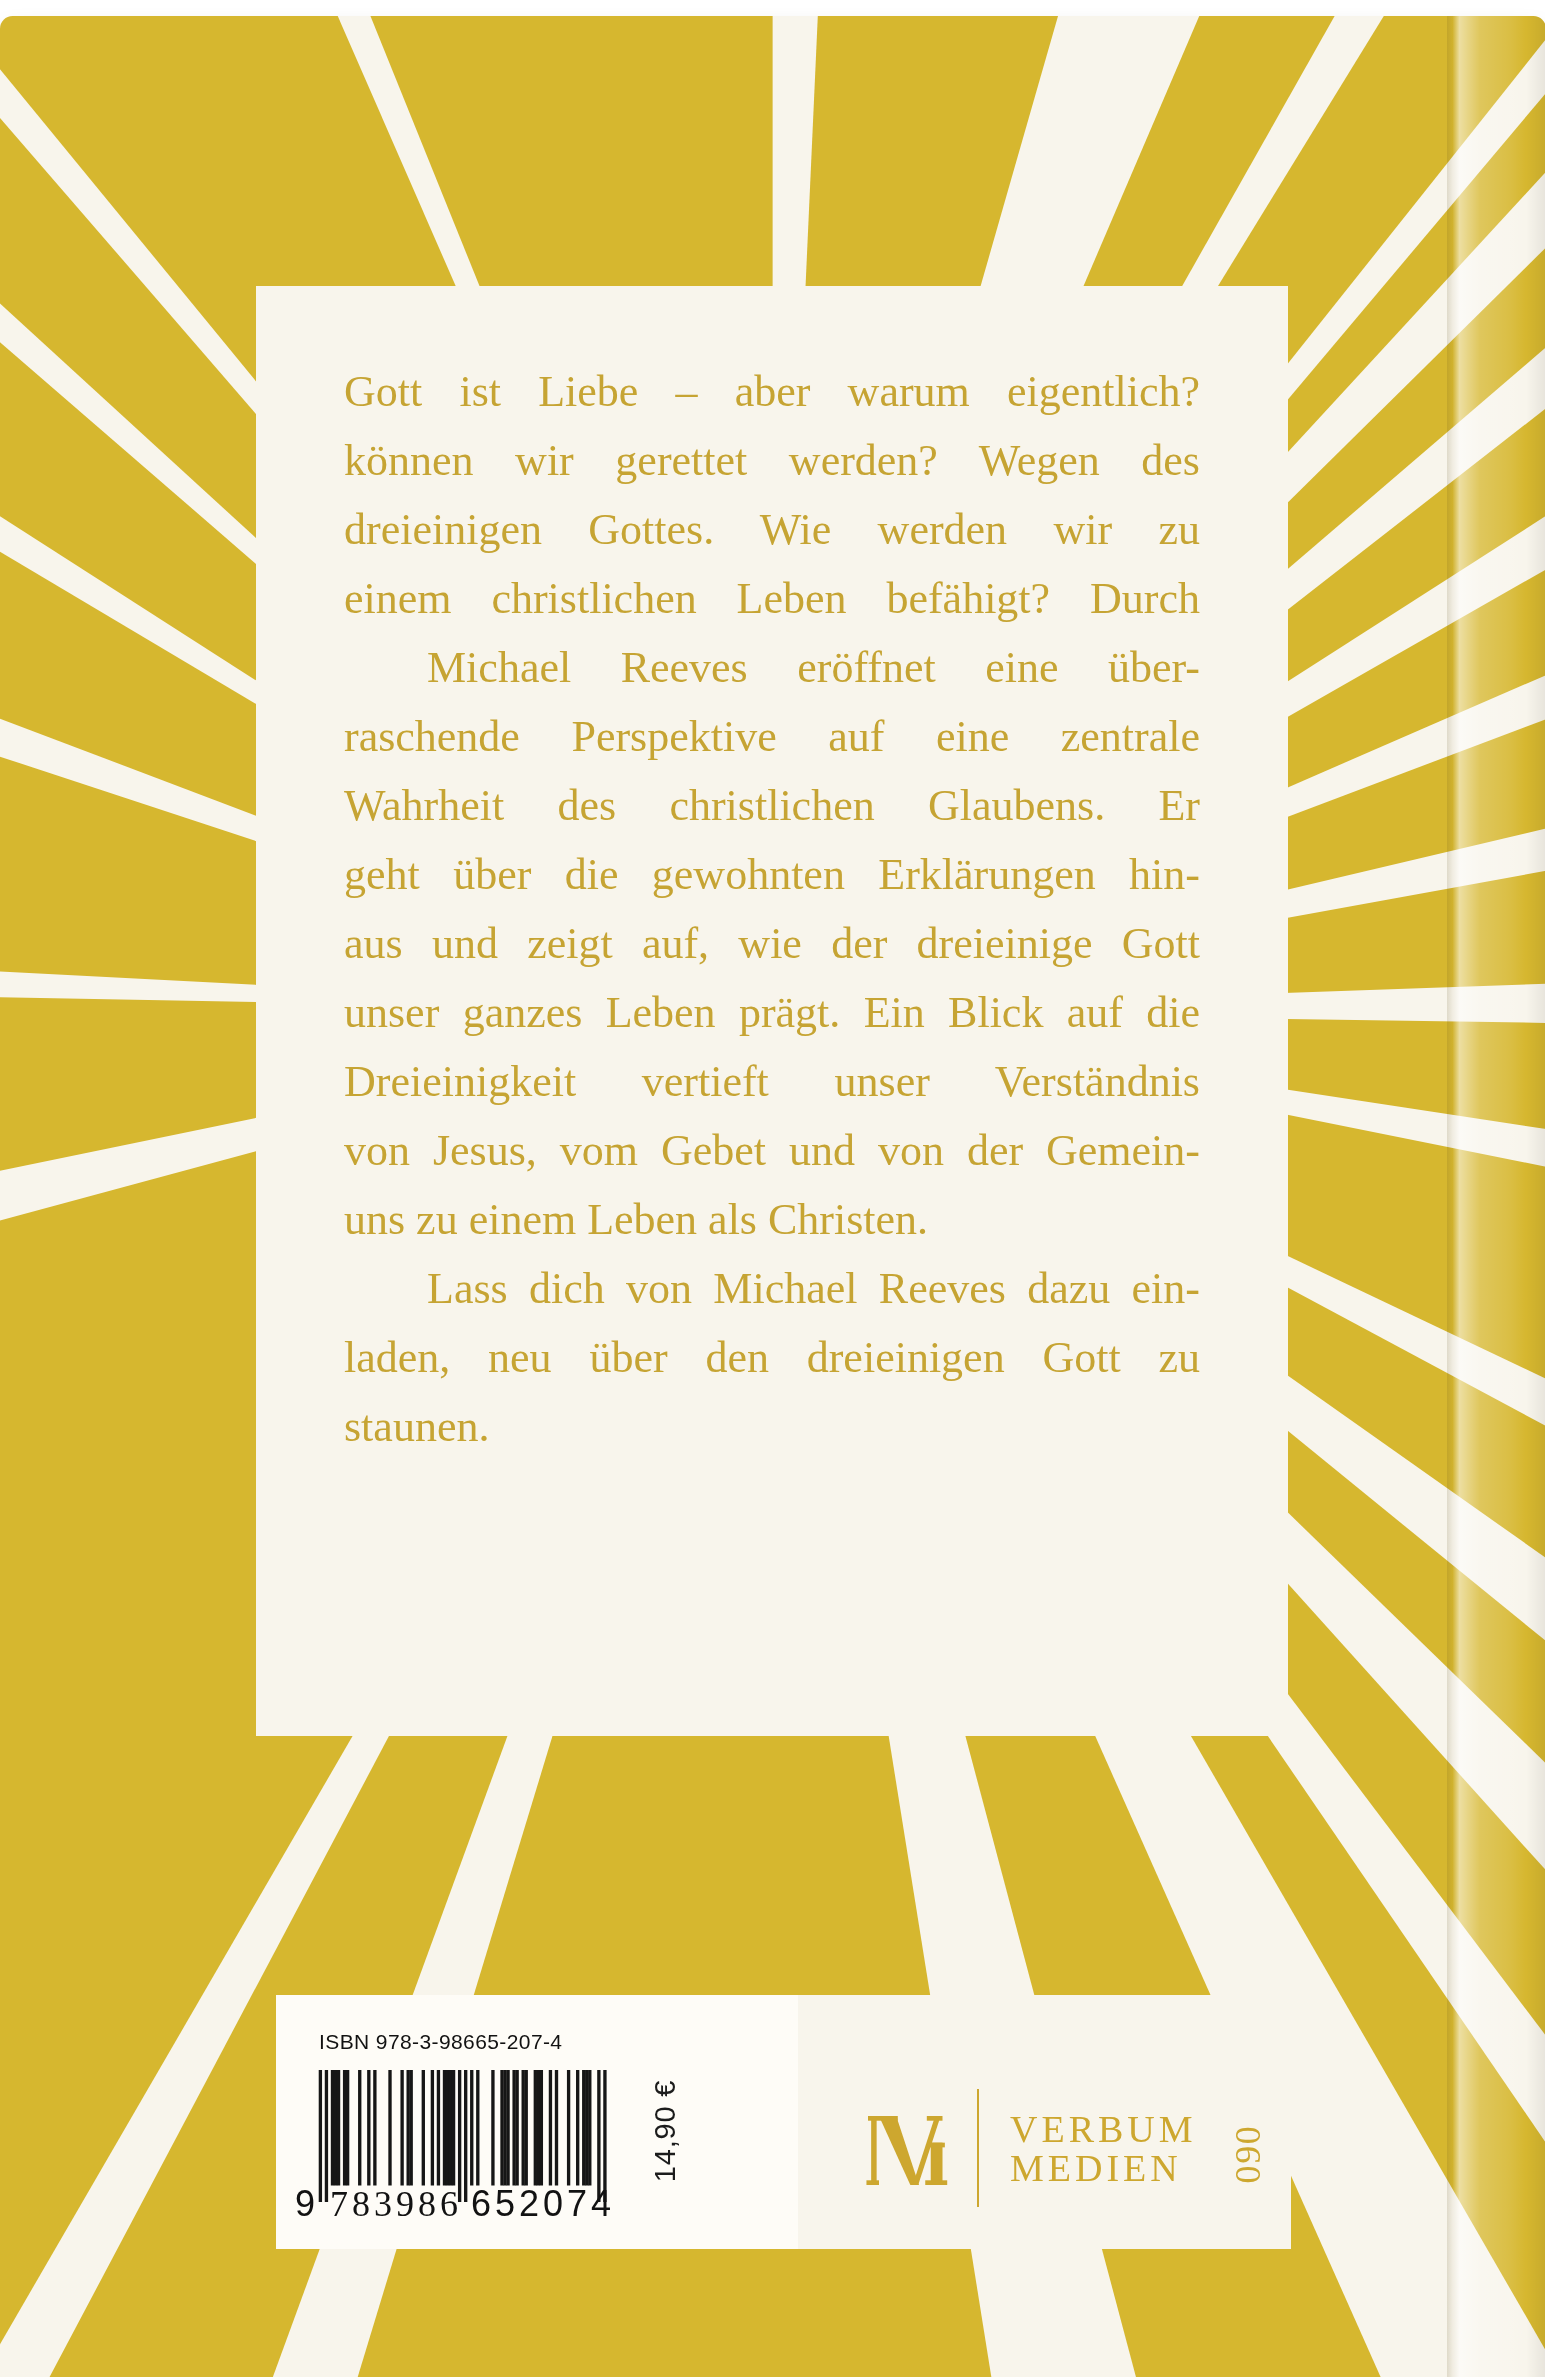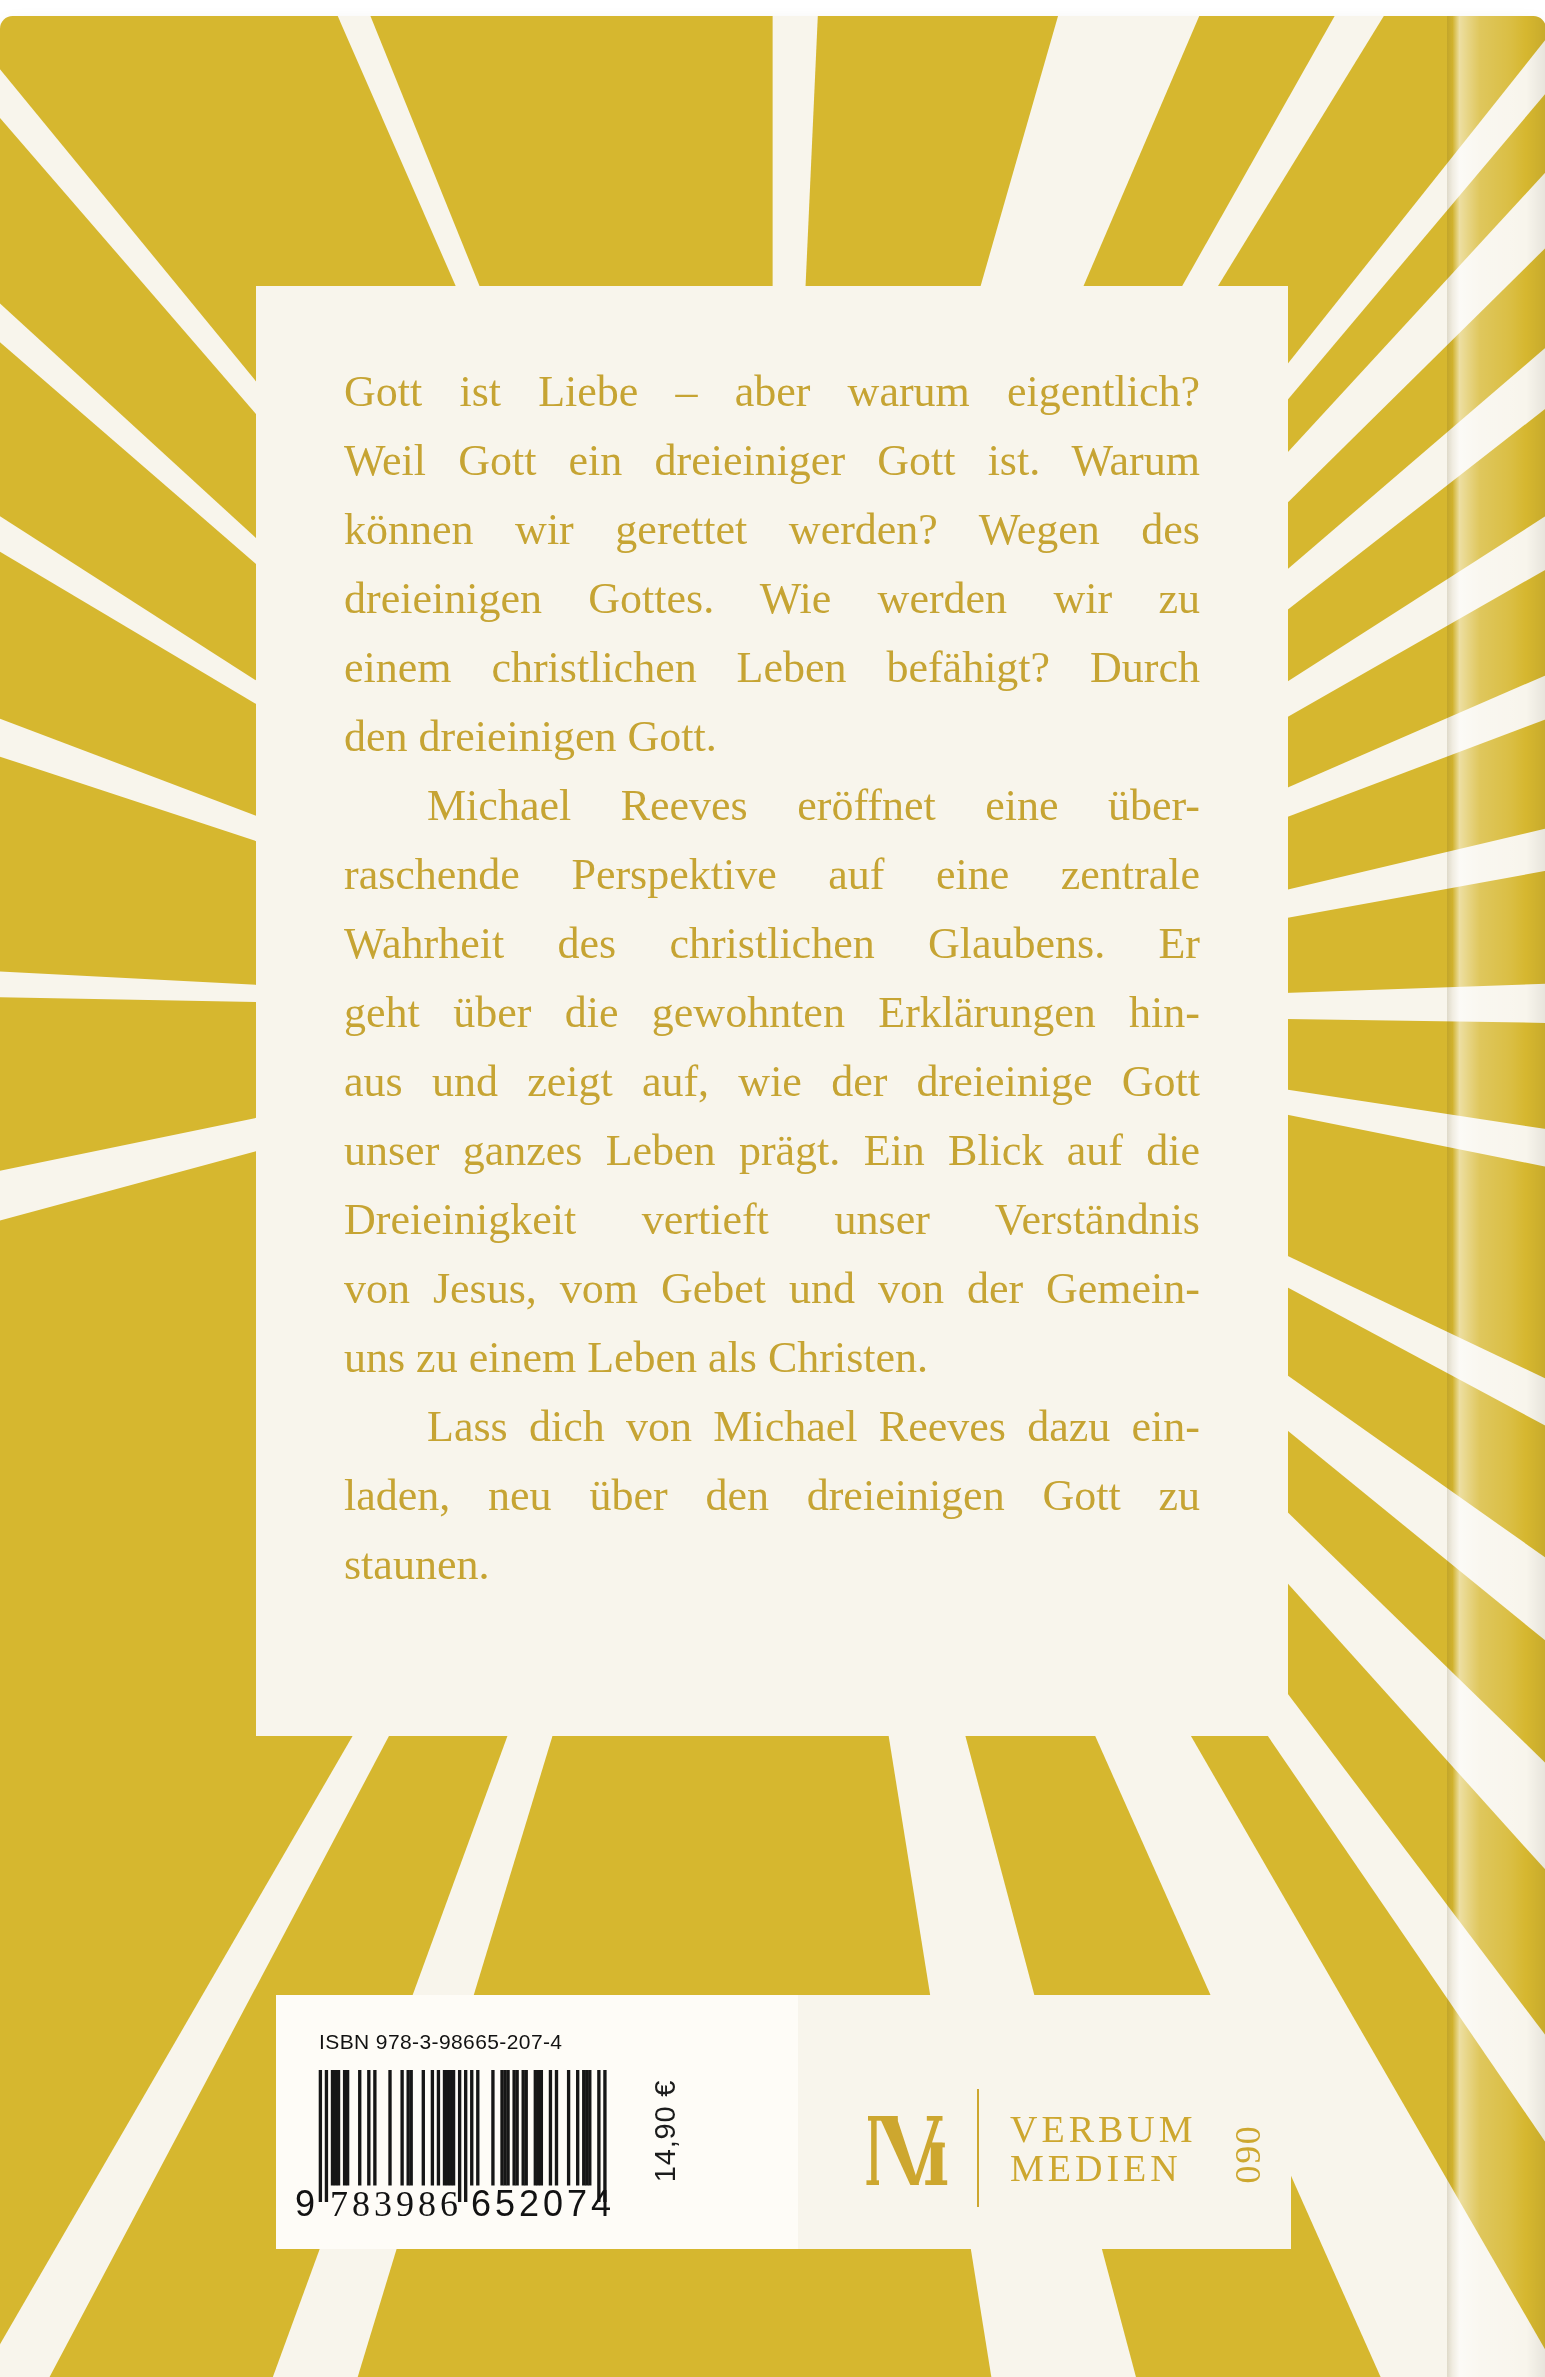--- a/index.html
+++ b/index.html
@@ -67,25 +67,23 @@
       <polygon points="980,1263 -1529.6368185558022,1942.502052203753 -1566.4384478992683,1788.0249813679025" fill="#f8f5ec"></polygon>
       <polygon points="980,1263 -1619.56341930176,1215.3551783701307 -1616.5545482150092,1129.1923838342855" fill="#f8f5ec"></polygon>
       <polygon points="980,1263 -1489.21772812488,448.77410314225153 -1451.3515451836302,341.84330120593825" fill="#f8f5ec"></polygon>
       <polygon points="980,1263 -1254.4566699037764,-66.36202380033637 -1209.1529662057974,-139.71497124410803" fill="#f8f5ec"></polygon>
       <polygon points="980,1263 -985.2190198358633,-439.3261156650826 -936.9210757063224,-493.53453980071686" fill="#f8f5ec"></polygon>
       <polygon points="980,1263 -720.6104905641121,-703.7038311304755 -668.5454292982915,-747.546683750395" fill="#f8f5ec"></polygon>
     </svg>
 
   <div class="panel" id="blurb">
       <div class="blurb-line">Gott ist Liebe – aber warum eigentlich?</div>
-      <div class="blurb-line">Weil Gott ein dreieiniger Gott ist. Warum</div>
       <div class="blurb-line">können wir gerettet werden? Wegen des</div>
       <div class="blurb-line">dreieinigen Gottes. Wie werden wir zu</div>
       <div class="blurb-line">einem christlichen Leben befähigt? Durch</div>
-      <div class="blurb-line last">den dreieinigen Gott.</div>
       <div class="blurb-line indent">Michael Reeves eröffnet eine über-</div>
       <div class="blurb-line">raschende Perspektive auf eine zentrale</div>
       <div class="blurb-line">Wahrheit des christlichen Glaubens. Er</div>
       <div class="blurb-line">geht über die gewohnten Erklärungen hin-</div>
       <div class="blurb-line">aus und zeigt auf, wie der dreieinige Gott</div>
       <div class="blurb-line">unser ganzes Leben prägt. Ein Blick auf die</div>
       <div class="blurb-line">Dreieinigkeit vertieft unser Verständnis</div>
       <div class="blurb-line">von Jesus, vom Gebet und von der Gemein-</div>
       <div class="blurb-line last">uns zu einem Leben als Christen.</div>
       <div class="blurb-line indent">Lass dich von Michael Reeves dazu ein-</div>

